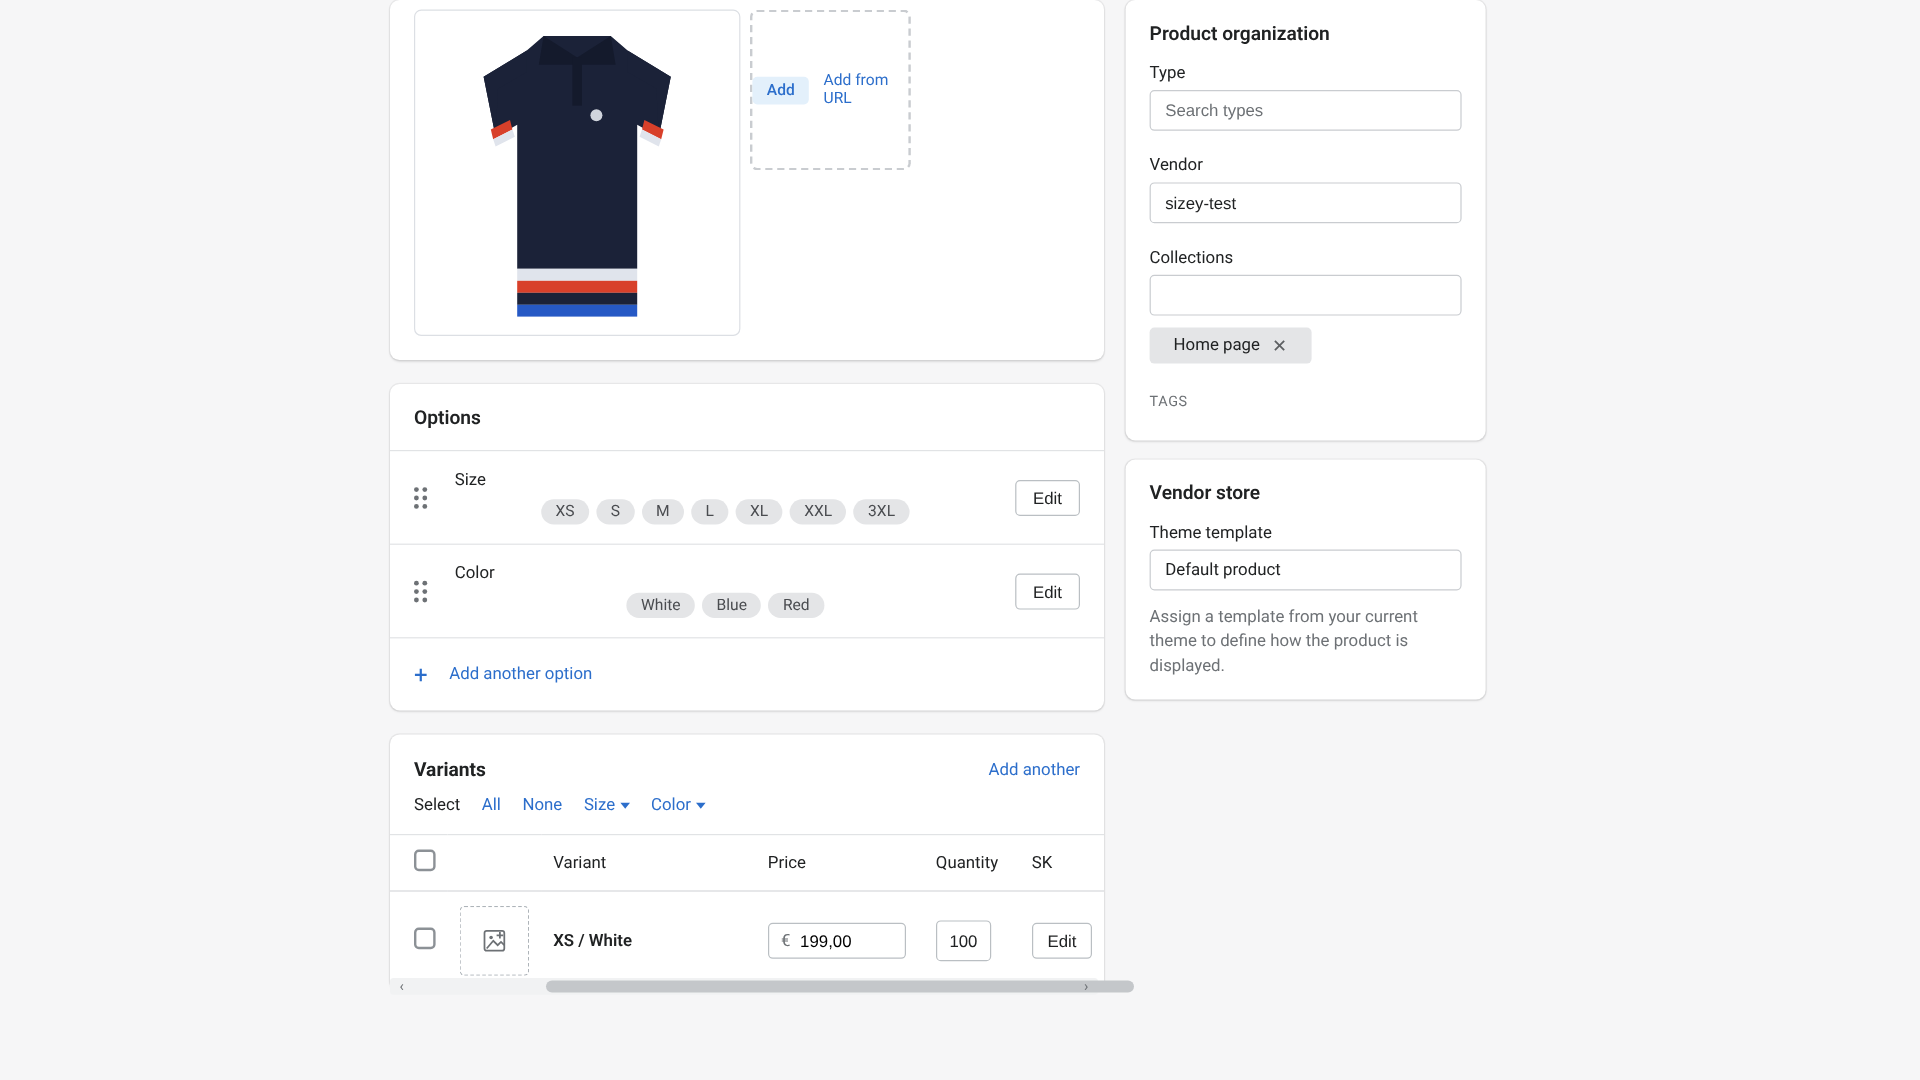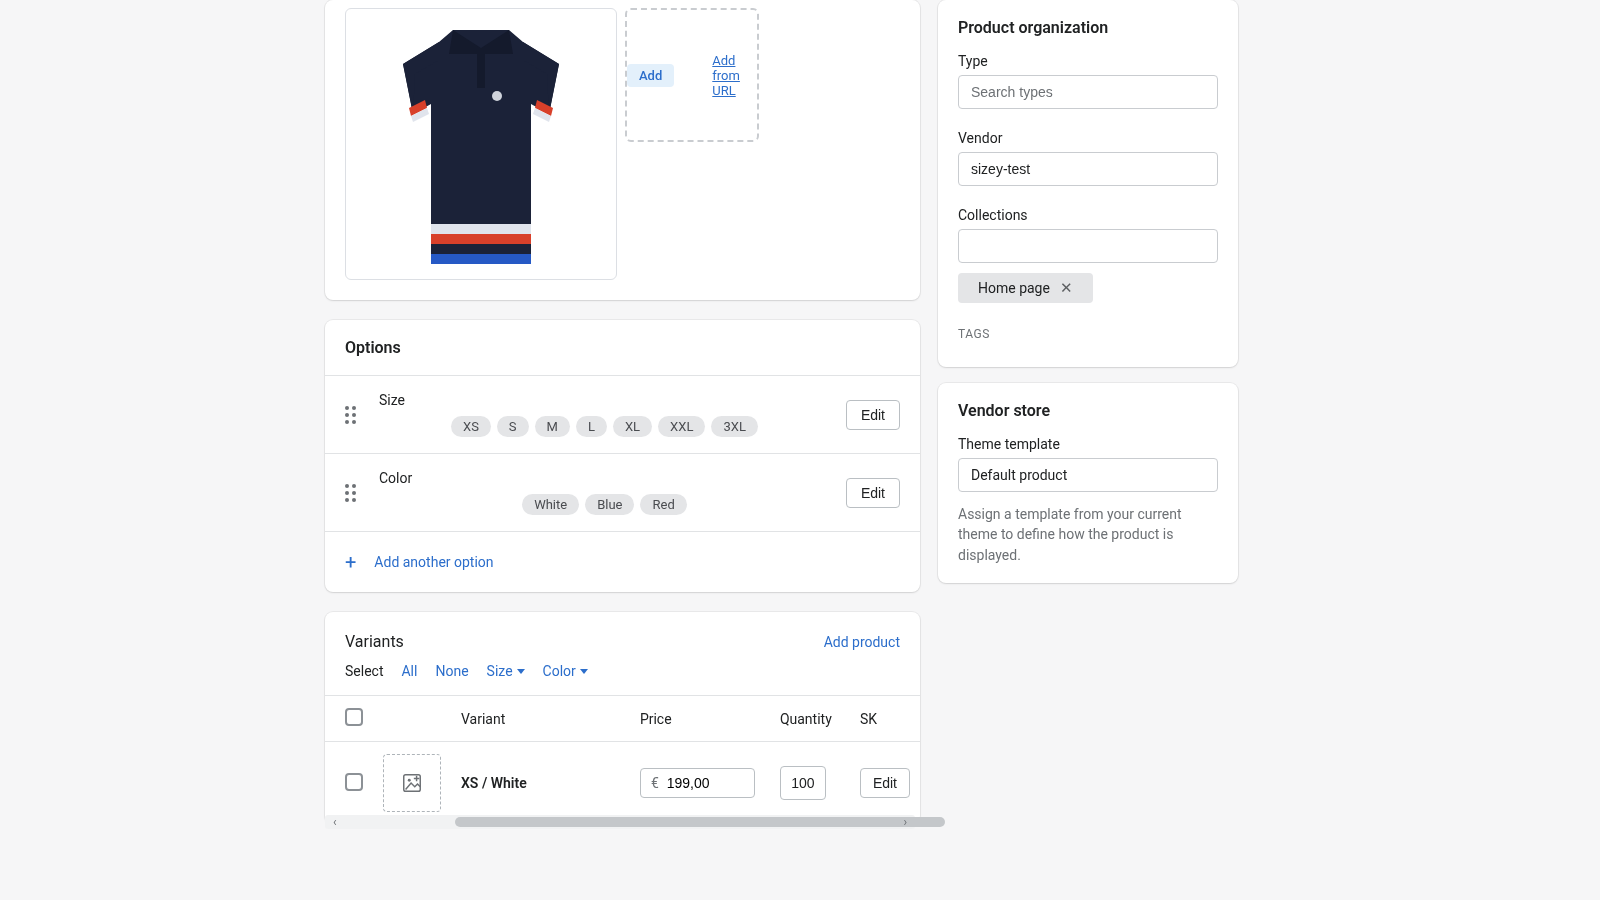--- a/index.html
+++ b/index.html
@@ -65,23 +65,21 @@
     color: #2c6ecb;
     padding: 4px 12px;
     border-radius: 4px;
     font-size: 13px;
     font-weight: 500;
     cursor: pointer;
   }
   .add-url {
     color: #2c6ecb;
     font-size: 13px;
-    text-decoration: underline;
     cursor: pointer;
-    margin-left: 26px;
   }
 
   
   .card-header { padding: 18px 20px; font-size: 16px; font-weight: 600; }
   .opt-row {
     border-top: 1px solid #e1e3e5;
     padding: 16px 20px;
     display: flex;
     align-items: center;
     gap: 16px;
@@ -122,21 +120,21 @@
   }
   .plus-icon { font-size:20px; font-weight:400; }
 
   
   .variants-head {
     padding: 20px 20px 0 20px;
     display:flex;
     align-items:center;
     justify-content:space-between;
   }
-  .variants-title { font-size:16px; font-weight:400; }
+  .variants-title { font-size:16px; font-weight:700; }
   .link-plain { color:#2c6ecb; font-size:14px; cursor:pointer; }
   .select-row {
     padding: 12px 20px 16px 20px;
     display:flex;
     align-items:center;
     gap:18px;
     font-size:14px;
   }
   .select-row .lbl { color:#202223; }
   .select-row .lnk { color:#2c6ecb; cursor:pointer; display:flex; align-items:center; gap:4px; }
@@ -333,21 +331,21 @@
 
       <div class="add-opt-row">
         <span class="plus-icon">+</span>
         <span>Add another option</span>
       </div>
     </div>
 
     <div class="card">
       <div class="variants-head">
         <div class="variants-title">Variants</div>
-        <div class="link-plain">Add product</div>
+        <div class="link-plain">Add another</div>
       </div>
       <div class="select-row">
         <span class="lbl">Select</span>
         <span class="lnk">All</span>
         <span class="lnk">None</span>
         <span class="lnk">
           <span>Size</span>
             <span class="caret"></span>
         </span>
         <span class="lnk">

